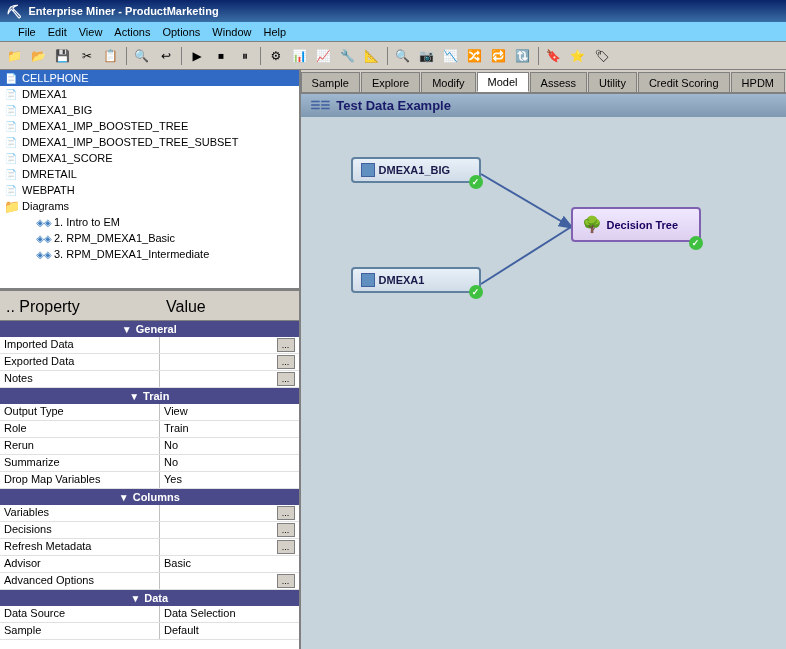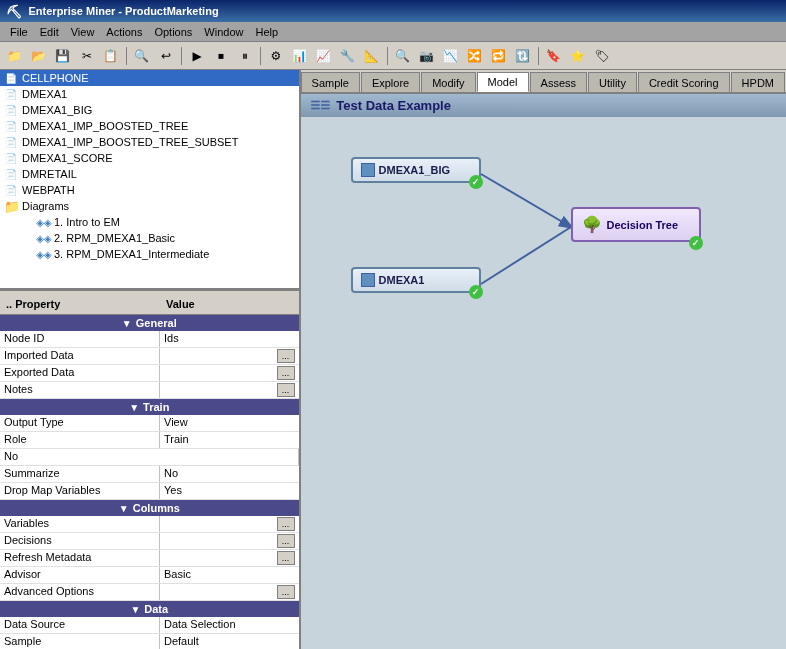--- a/index.html
+++ b/index.html
@@ -13,25 +13,25 @@
       display: flex;
       align-items: center;
       padding: 0 6px;
       font-size: 11px;
       font-weight: bold;
     }
     .title-bar-icon { margin-right: 6px; font-size: 13px; }
 
     
     .menu-bar {
-      background: #a3a3a3;
+      background: #7dd3fc;
       height: 20px;
       display: flex;
       align-items: center;
-      padding: 0 4px;
+      padding: 0 12px;
       border-bottom: 1px solid #808080;
     }
     .menu-item {
       padding: 2px 6px;
       font-size: 11px;
       cursor: pointer;
     }
 
     
     .toolbar {
@@ -103,22 +103,22 @@
       display: flex;
       flex-direction: column;
     }
     .props-header {
       display: flex;
       background: #d4d0c8;
       border-bottom: 1px solid #808080;
       padding: 2px;
     }
     .props-header-cell {
-      font-size: 11px;
-      font-weight: bold;
+      font-size: 16px;
+      font-weight: normal;
       padding: 2px 4px;
     }
     .props-header-cell:first-child { width: 160px; }
     .props-table {
       flex: 1;
       overflow-y: auto;
     }
     .props-row {
       display: flex;
       border-bottom: 1px solid #e0e0e0;
@@ -398,24 +398,20 @@
     <div class="bottom-resize"></div>
 
     <div class="props-panel">
       <div class="props-header">
         <div class="props-header-cell">.. Property</div>
         <div class="props-header-cell">Value</div>
       </div>
       <div class="props-table" id="props-table">
       <div class="props-group-header"><span class="expand-icon">▼</span>General</div>
           <div class="props-row">
-            <div class="props-cell">Node ID</div>
-            <div class="props-cell">Ids</div>
-          </div>
-          <div class="props-row">
             <div class="props-cell">Imported Data</div>
             <div class="props-cell" style="display: flex; justify-content: flex-end; align-items: center;">
               <button class="ellipsis-btn">...</button>
             </div>
           </div>
           <div class="props-row">
             <div class="props-cell">Exported Data</div>
             <div class="props-cell" style="display: flex; justify-content: flex-end; align-items: center;">
               <button class="ellipsis-btn">...</button>
             </div>
@@ -429,20 +425,21 @@
           <div class="props-group-header"><span class="expand-icon">▼</span>Train</div>
           <div class="props-row">
             <div class="props-cell">Output Type</div>
             <div class="props-cell">View</div>
           </div>
           <div class="props-row">
             <div class="props-cell">Role</div>
             <div class="props-cell">Train</div>
           </div>
           <div class="props-row">
+            <div class="props-cell">Rerun</div>
             <div class="props-cell">No</div>
           </div>
           <div class="props-row">
             <div class="props-cell">Summarize</div>
             <div class="props-cell">No</div>
           </div>
           <div class="props-row">
             <div class="props-cell">Drop Map Variables</div>
             <div class="props-cell">Yes</div>
           </div>

